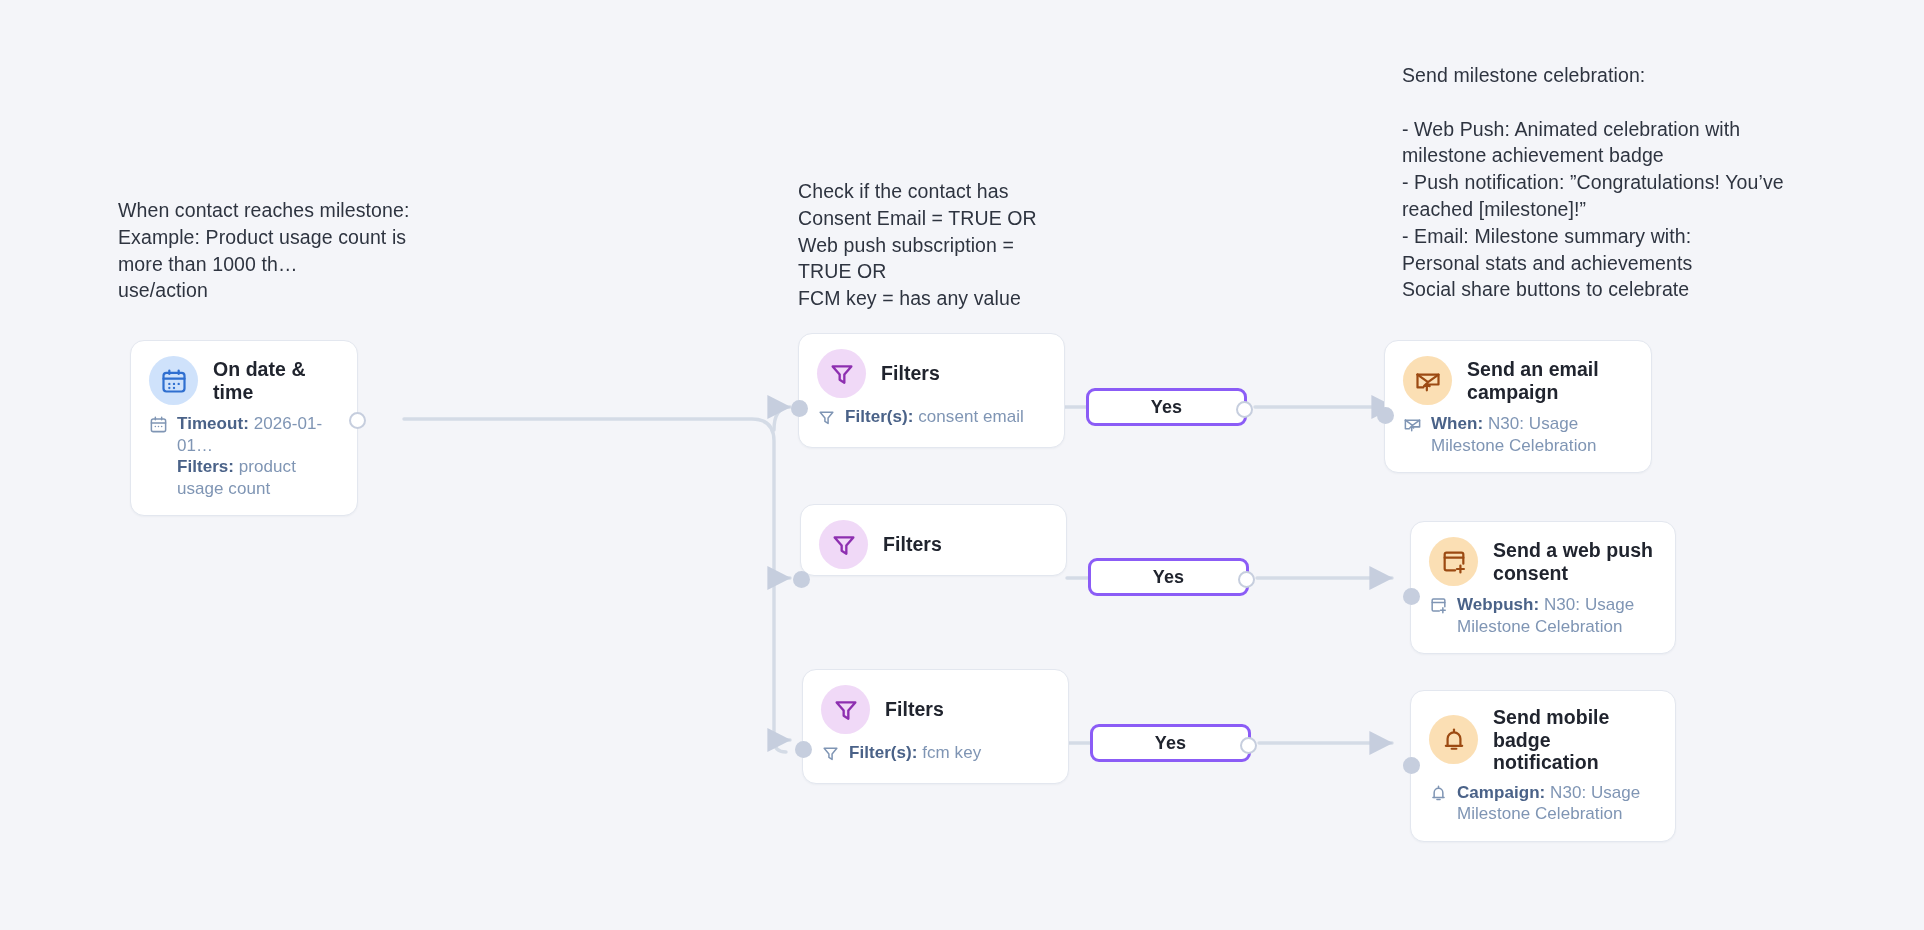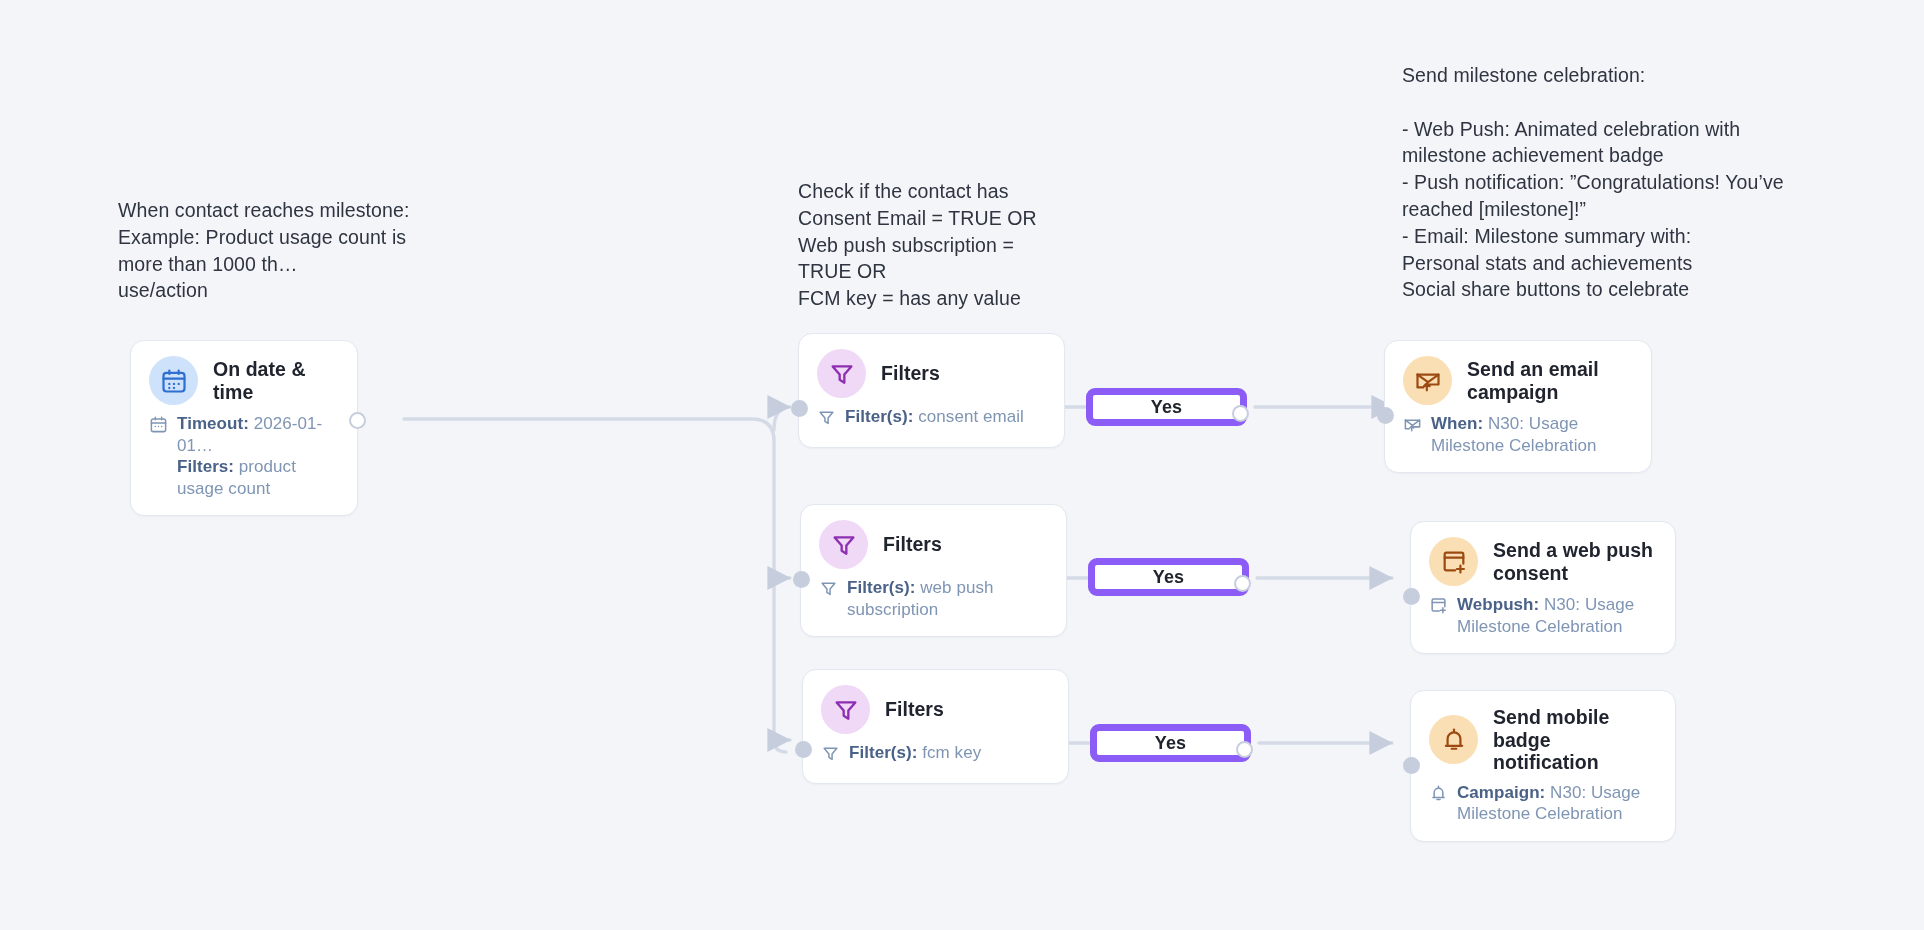--- a/index.html
+++ b/index.html
@@ -116,21 +116,21 @@
     background: #ffffff;
     border: 2px solid #c6cede;
     box-sizing: border-box;
     right: -8.5px;
   }
 
   
   .pill {
     position: absolute;
     background: #ffffff;
-    border: 7px solid #8b5cf6;
+    border: 3px solid #8b5cf6;
     border-radius: 9px;
     display: flex;
     align-items: center;
     justify-content: center;
     font-size: 18px;
     font-weight: 700;
     color: #20242e;
     box-sizing: border-box;
     letter-spacing: 0.1px;
   }
@@ -247,31 +247,20 @@
 
   <div class="node" style="left:800px; top:504px; width:267px;">
     <div class="node-head">
       <div class="node-icon ic-purple">
         <svg width="28" height="28" viewBox="0 0 24 24" fill="none" stroke="#8d2fb0" stroke-width="2" stroke-linejoin="round">
           <path d="M4 5.5 H20 L14 12.5 V19.5 L10 17 V12.5 Z"></path>
         </svg>
       </div>
       <div class="node-title">Filters</div>
     </div>
-    <div class="node-body">
-      <div class="body-icon">
-        <svg width="19" height="19" viewBox="0 0 24 24" fill="none" stroke="#7f95b4" stroke-width="1.9" stroke-linejoin="round">
-          <path d="M4 5.5 H20 L14 12.5 V19.5 L10 17 V12.5 Z"></path>
-        </svg>
-      </div>
-      <div class="body-text">
-        <b>Filter(s):</b>
-        <span>web push subscription</span>
-      </div>
-    </div>
     <div class="port port-in" style="top:66px;"></div>
   </div>
 
   <div class="node" style="left:802px; top:669px; width:267px;">
     <div class="node-head">
       <div class="node-icon ic-purple">
         <svg width="28" height="28" viewBox="0 0 24 24" fill="none" stroke="#8d2fb0" stroke-width="2" stroke-linejoin="round">
           <path d="M4 5.5 H20 L14 12.5 V19.5 L10 17 V12.5 Z"></path>
         </svg>
       </div>

